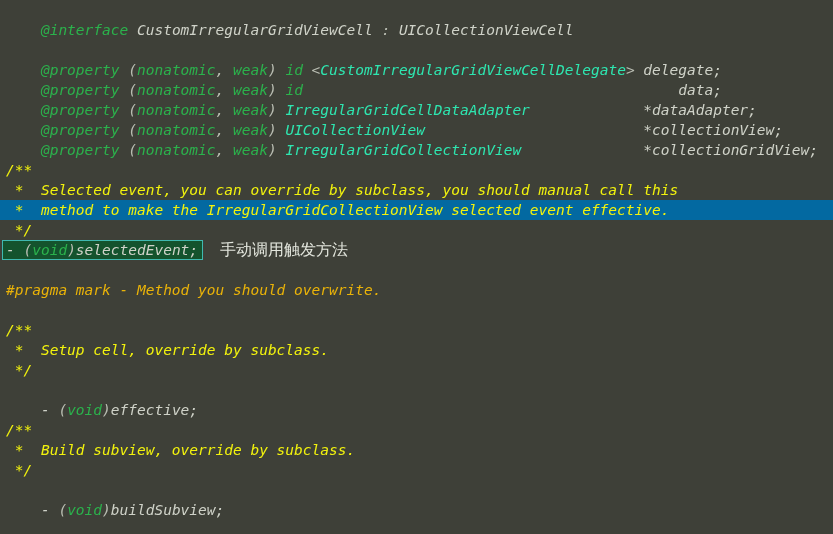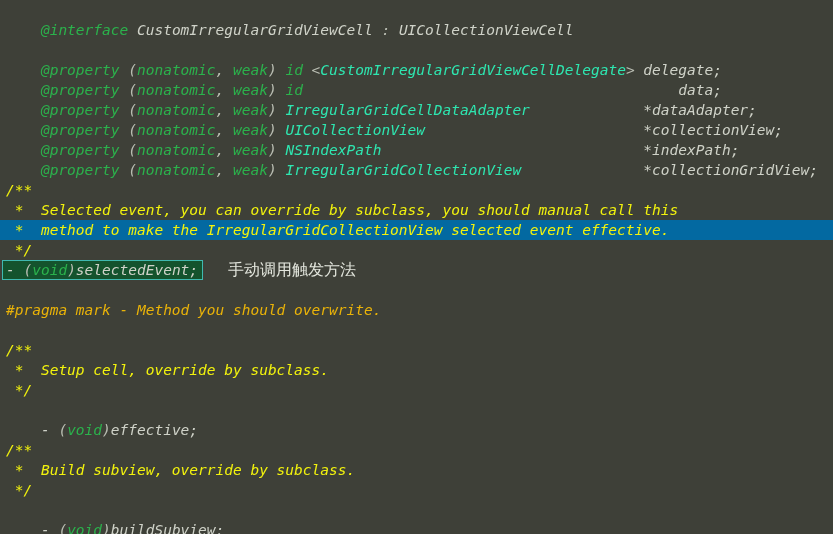--- a/index.html
+++ b/index.html
@@ -58,21 +58,21 @@
     background: #14532d;
     padding: 0 4px 0 3px;
     font-size: 14.5px;
     font-style: italic;
     white-space: pre;
     font-family: "DejaVu Sans Mono", monospace;
     color: #cfd2c8;
   }
   .annotation {
     position: absolute;
-    left: 228px;
+    left: 220px;
     top: 0px;
     height: 20px;
     line-height: 20px;
     font-size: 16px;
     font-style: normal;
     color: #e3e6dd;
     font-family: "DejaVu Sans", sans-serif;
     white-space: pre;
     text-align: right;
   }
@@ -97,23 +97,20 @@
   </div>
 
   <div class="line">
     <span class="kw">@property</span><span class="punct"> (</span><span class="kw">nonatomic</span><span class="punct">, </span><span class="kw">weak</span><span class="punct">) </span><span class="type">IrregularGridCellDataAdapter</span><span class="ident">             </span><span class="ident">*dataAdapter;</span>
   </div>
 
   <div class="line">
     <span class="kw">@property</span><span class="punct"> (</span><span class="kw">nonatomic</span><span class="punct">, </span><span class="kw">weak</span><span class="punct">) </span><span class="type">UICollectionView</span><span class="ident">                         </span><span class="ident">*collectionView;</span>
   </div>
 
-  <div class="line">
-    <span class="kw">@property</span><span class="punct"> (</span><span class="kw">nonatomic</span><span class="punct">, </span><span class="kw">weak</span><span class="punct">) </span><span class="type">NSIndexPath</span><span class="ident">                              </span><span class="ident">*indexPath;</span>
-  </div>
 
   <div class="line">
     <span class="kw">@property</span><span class="punct"> (</span><span class="kw">nonatomic</span><span class="punct">, </span><span class="kw">weak</span><span class="punct">) </span><span class="type">IrregularGridCollectionView</span><span class="ident">              </span><span class="ident">*collectionGridView;</span>
   </div>
 
   <div class="line blank"></div>
 
   <div class="line comment">/**</div>
   <div class="line comment"> *  Selected event, you can override by subclass, you should manual call this</div>
   <div class="line comment band"> *  method to make the IrregularGridCollectionView selected event effective.</div>

